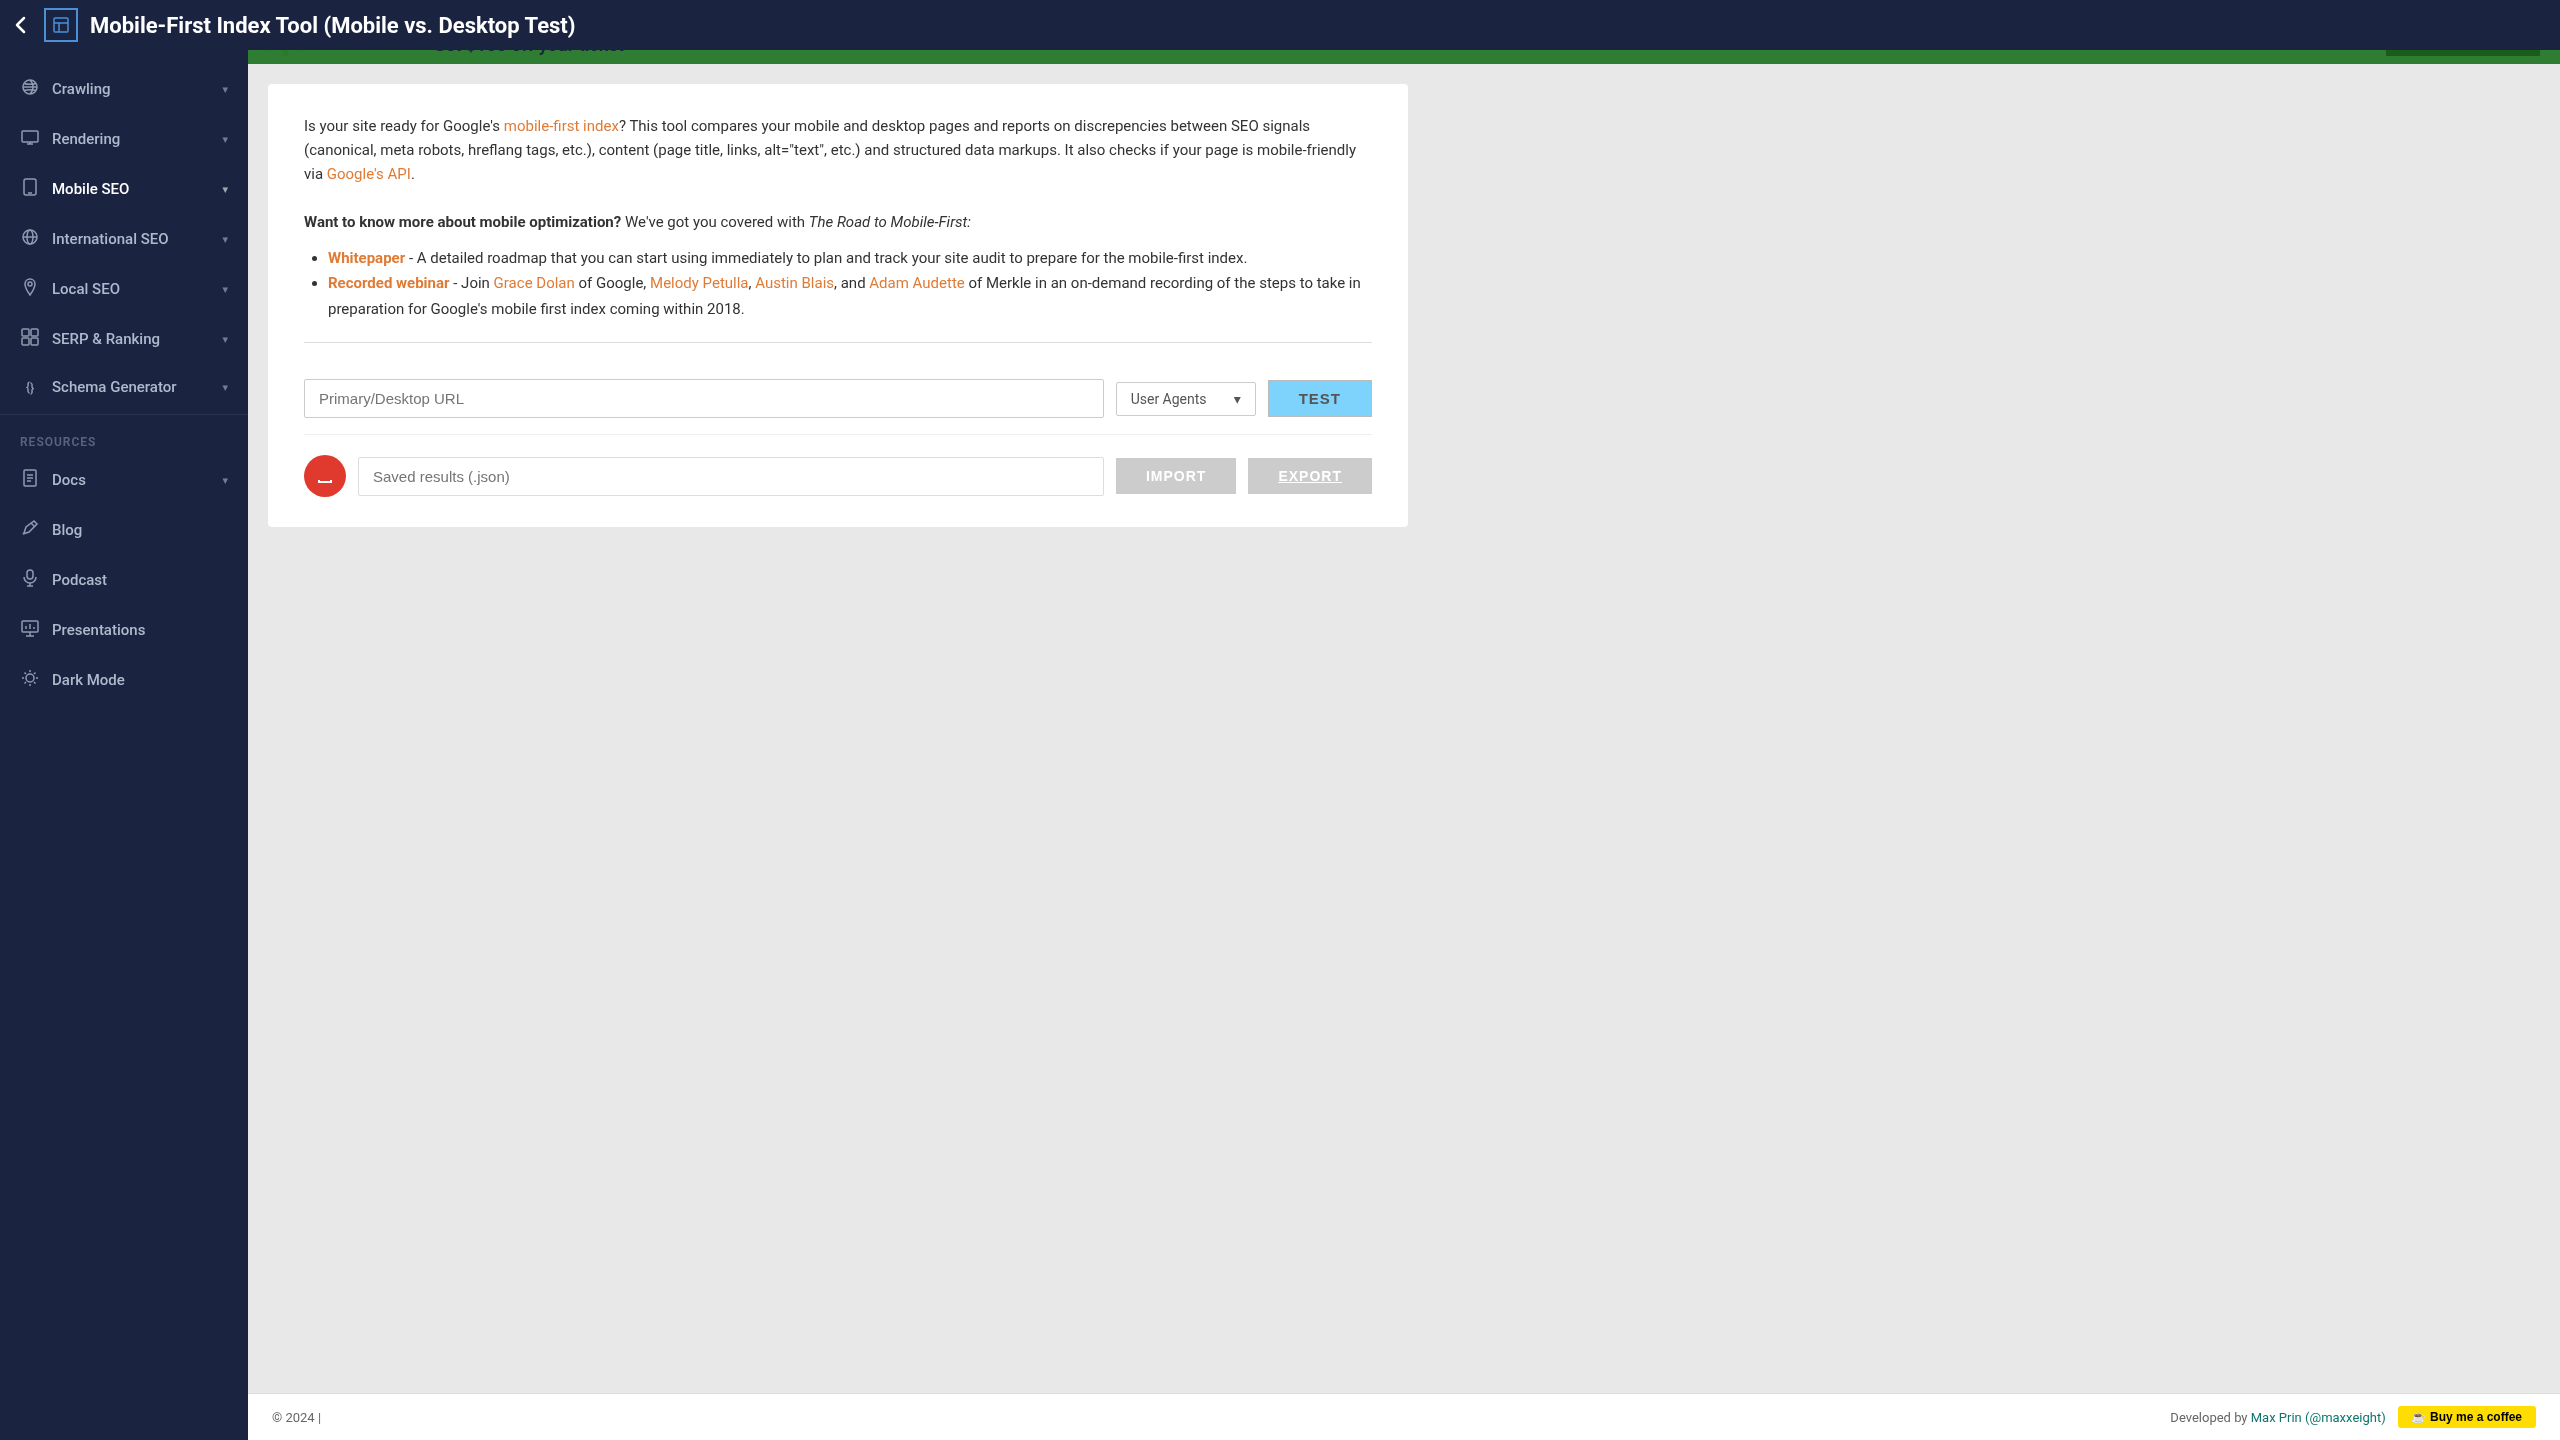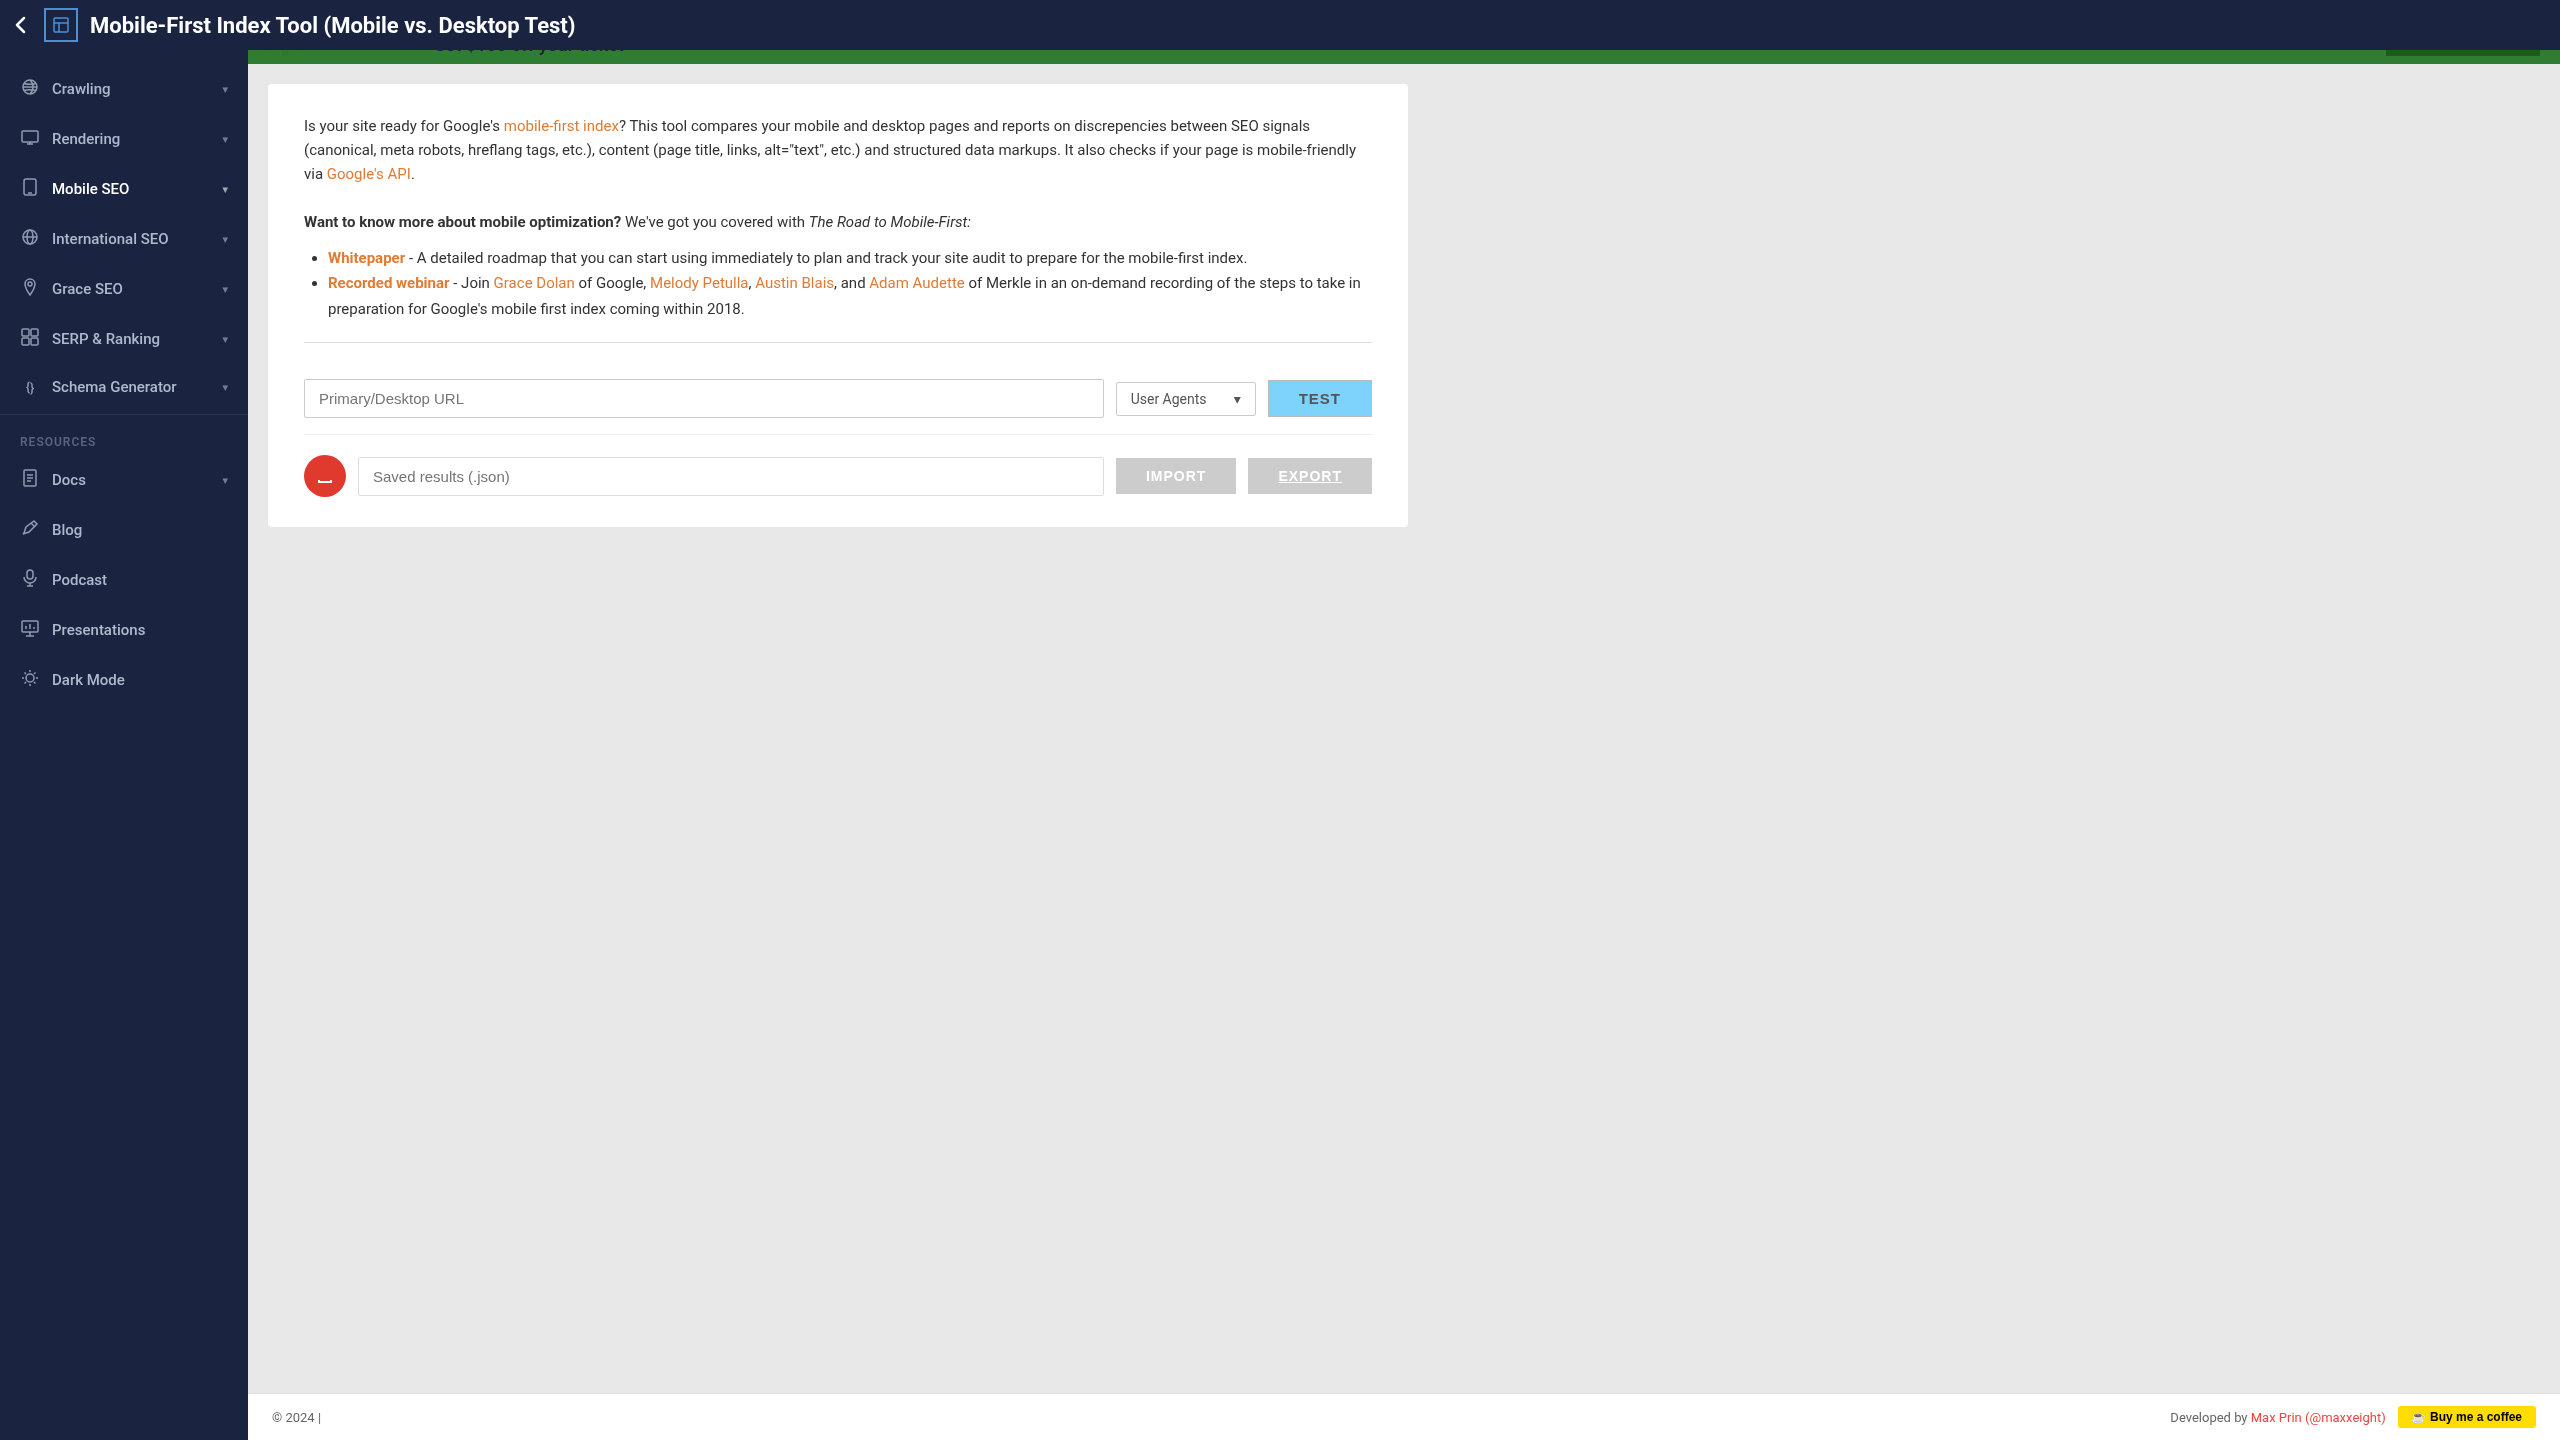--- a/index.html
+++ b/index.html
@@ -324,21 +324,21 @@
       justify-content: space-between;
       font-size: 13px;
       color: #666;
       flex-shrink: 0;
     }
     .footer-right {
       display: flex;
       align-items: center;
       gap: 12px;
     }
-    .footer-link { color: #ef4444; text-decoration: none; }
+    .footer-link { color: #0f766e; text-decoration: none; }
     .buy-coffee-btn {
       background: #ffdd00;
       border: none;
       padding: 4px 14px;
       border-radius: 3px;
       font-size: 12px;
       font-weight: 600;
       cursor: pointer;
       display: flex;
       align-items: center;
@@ -468,21 +468,21 @@
     </div>
 
     <div class="sidebar-item">
       <div class="sidebar-item-left">
         <span class="sidebar-icon">
           <svg width="14" height="18" viewBox="0 0 14 18" fill="none" stroke="#b0b8cc" stroke-width="1.5">
             <path d="M7 1C4.2 1 2 3.2 2 6c0 4 5 11 5 11s5-7 5-11c0-2.8-2.2-5-5-5z"></path>
             <circle cx="7" cy="6" r="2"></circle>
           </svg>
         </span>
-        <span>Grace SEO</span>
+        <span>Local SEO</span>
       </div>
       <span class="sidebar-chevron">▾</span>
     </div>
 
     <div class="sidebar-item">
       <div class="sidebar-item-left">
         <span class="sidebar-icon">
           <svg width="18" height="18" viewBox="0 0 18 18" fill="none" stroke="#b0b8cc" stroke-width="1.5">
             <rect x="1" y="1" width="7" height="7" rx="1"></rect>
             <rect x="10" y="1" width="7" height="7" rx="1"></rect>

